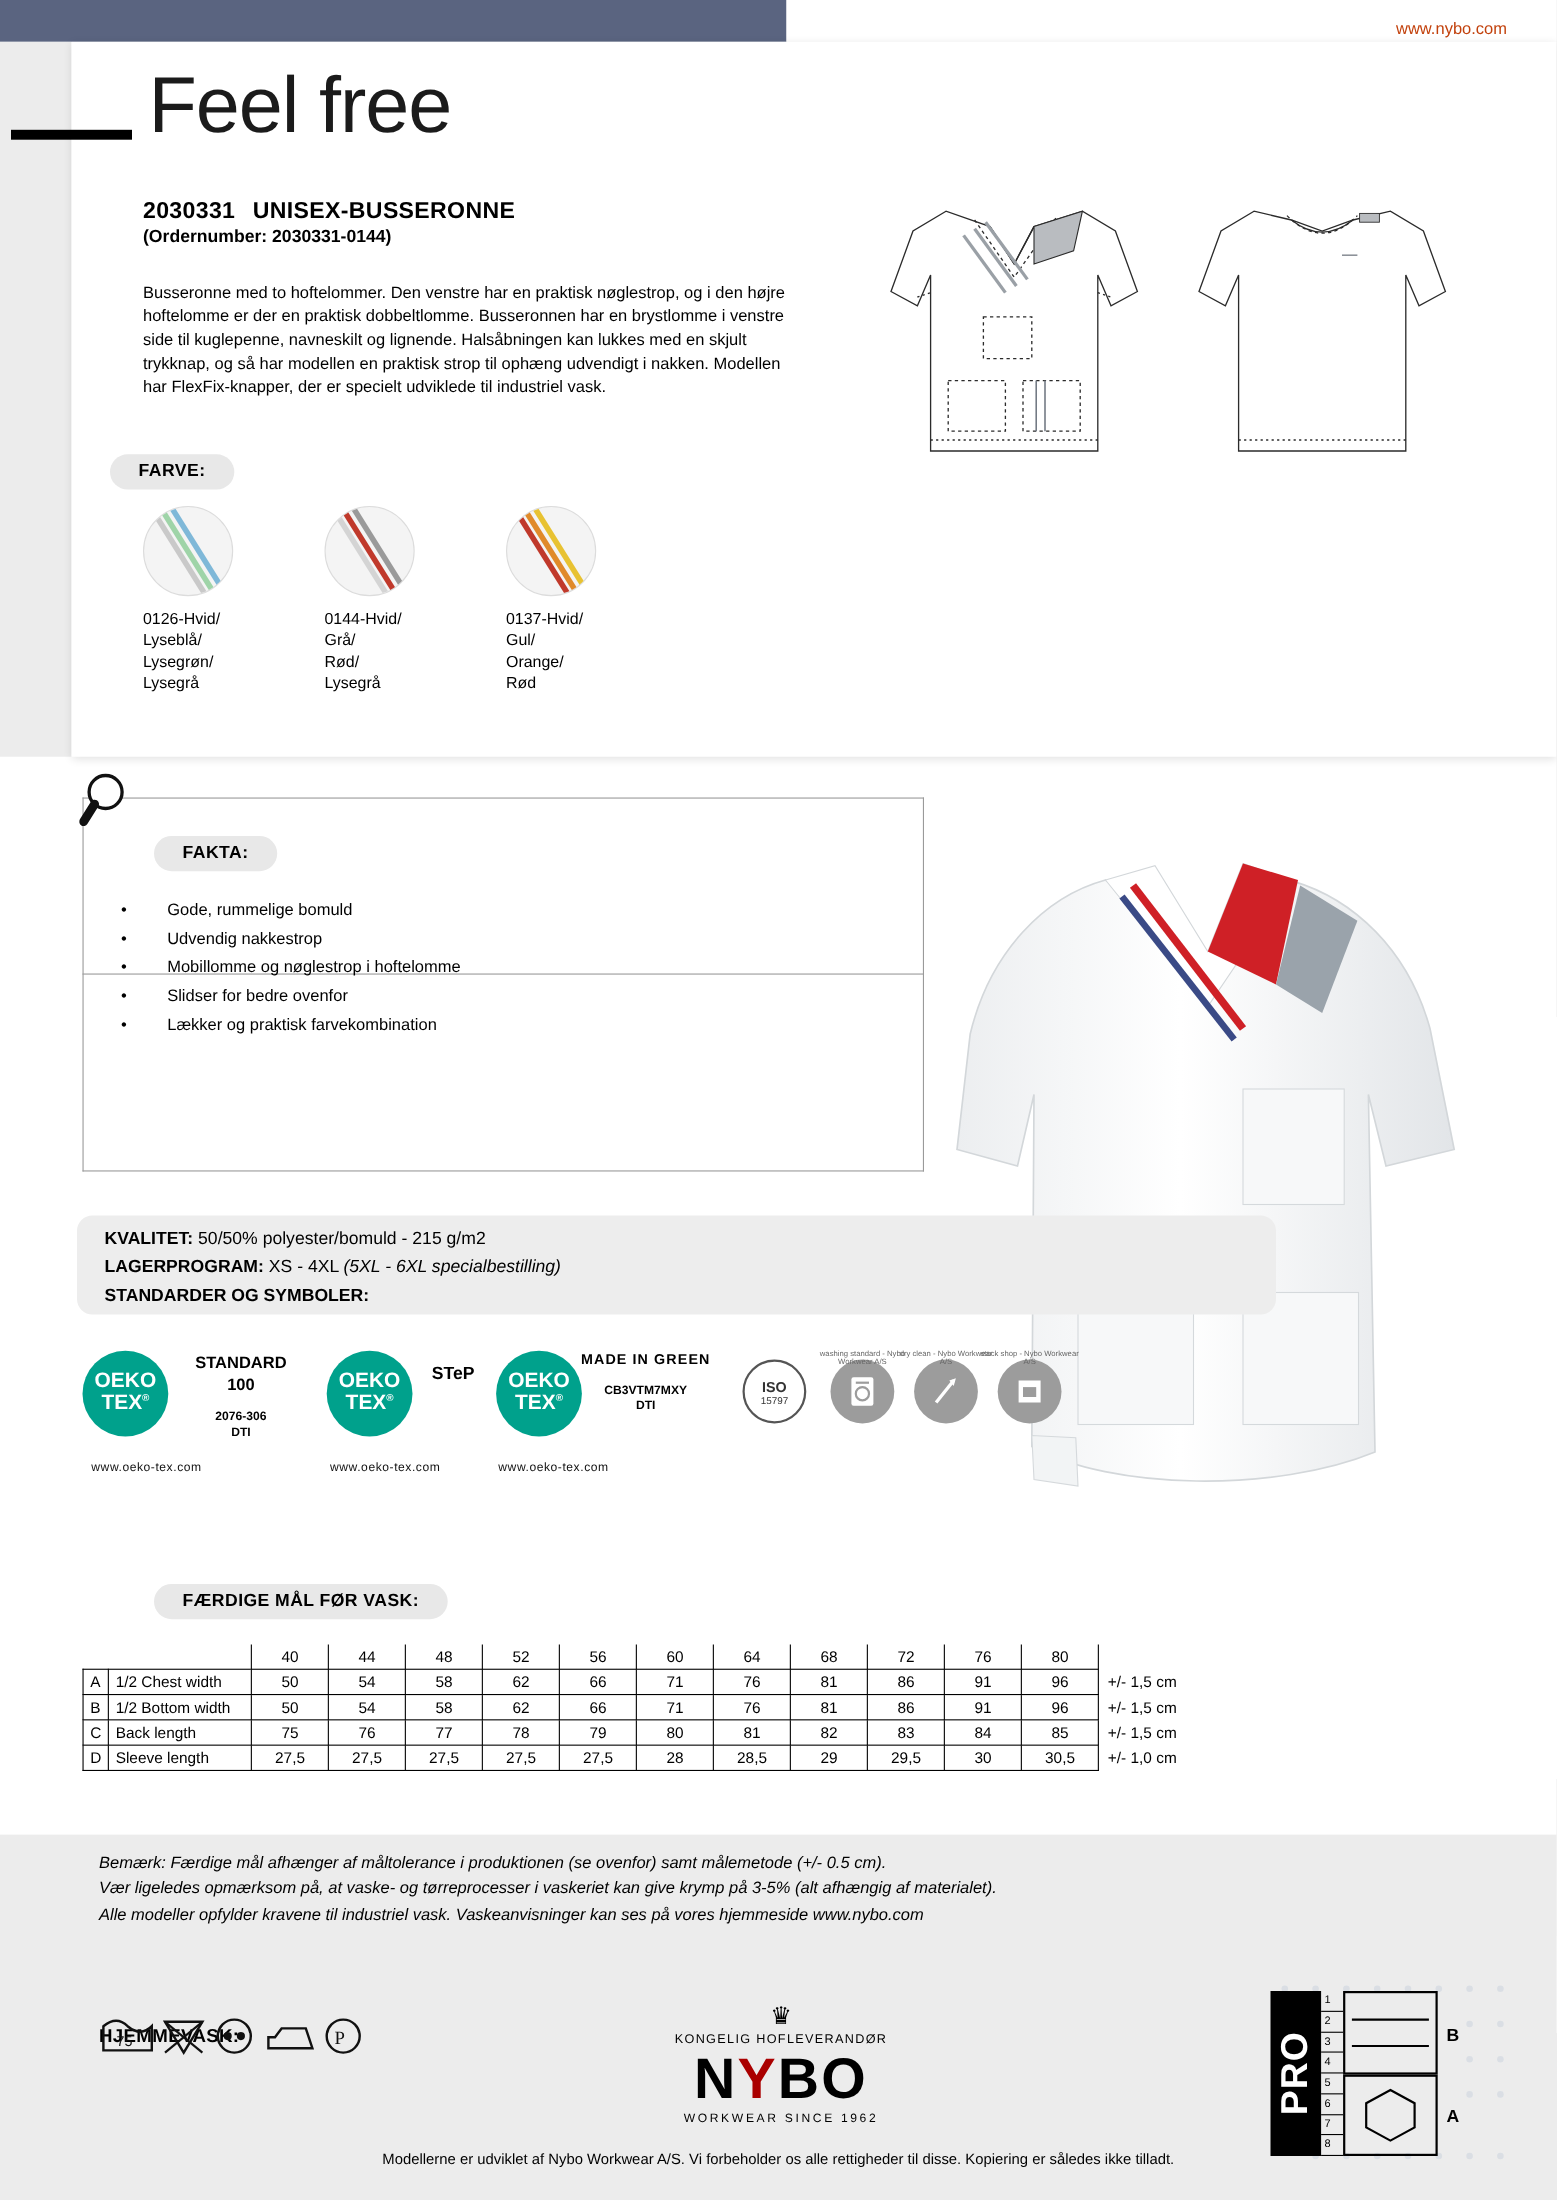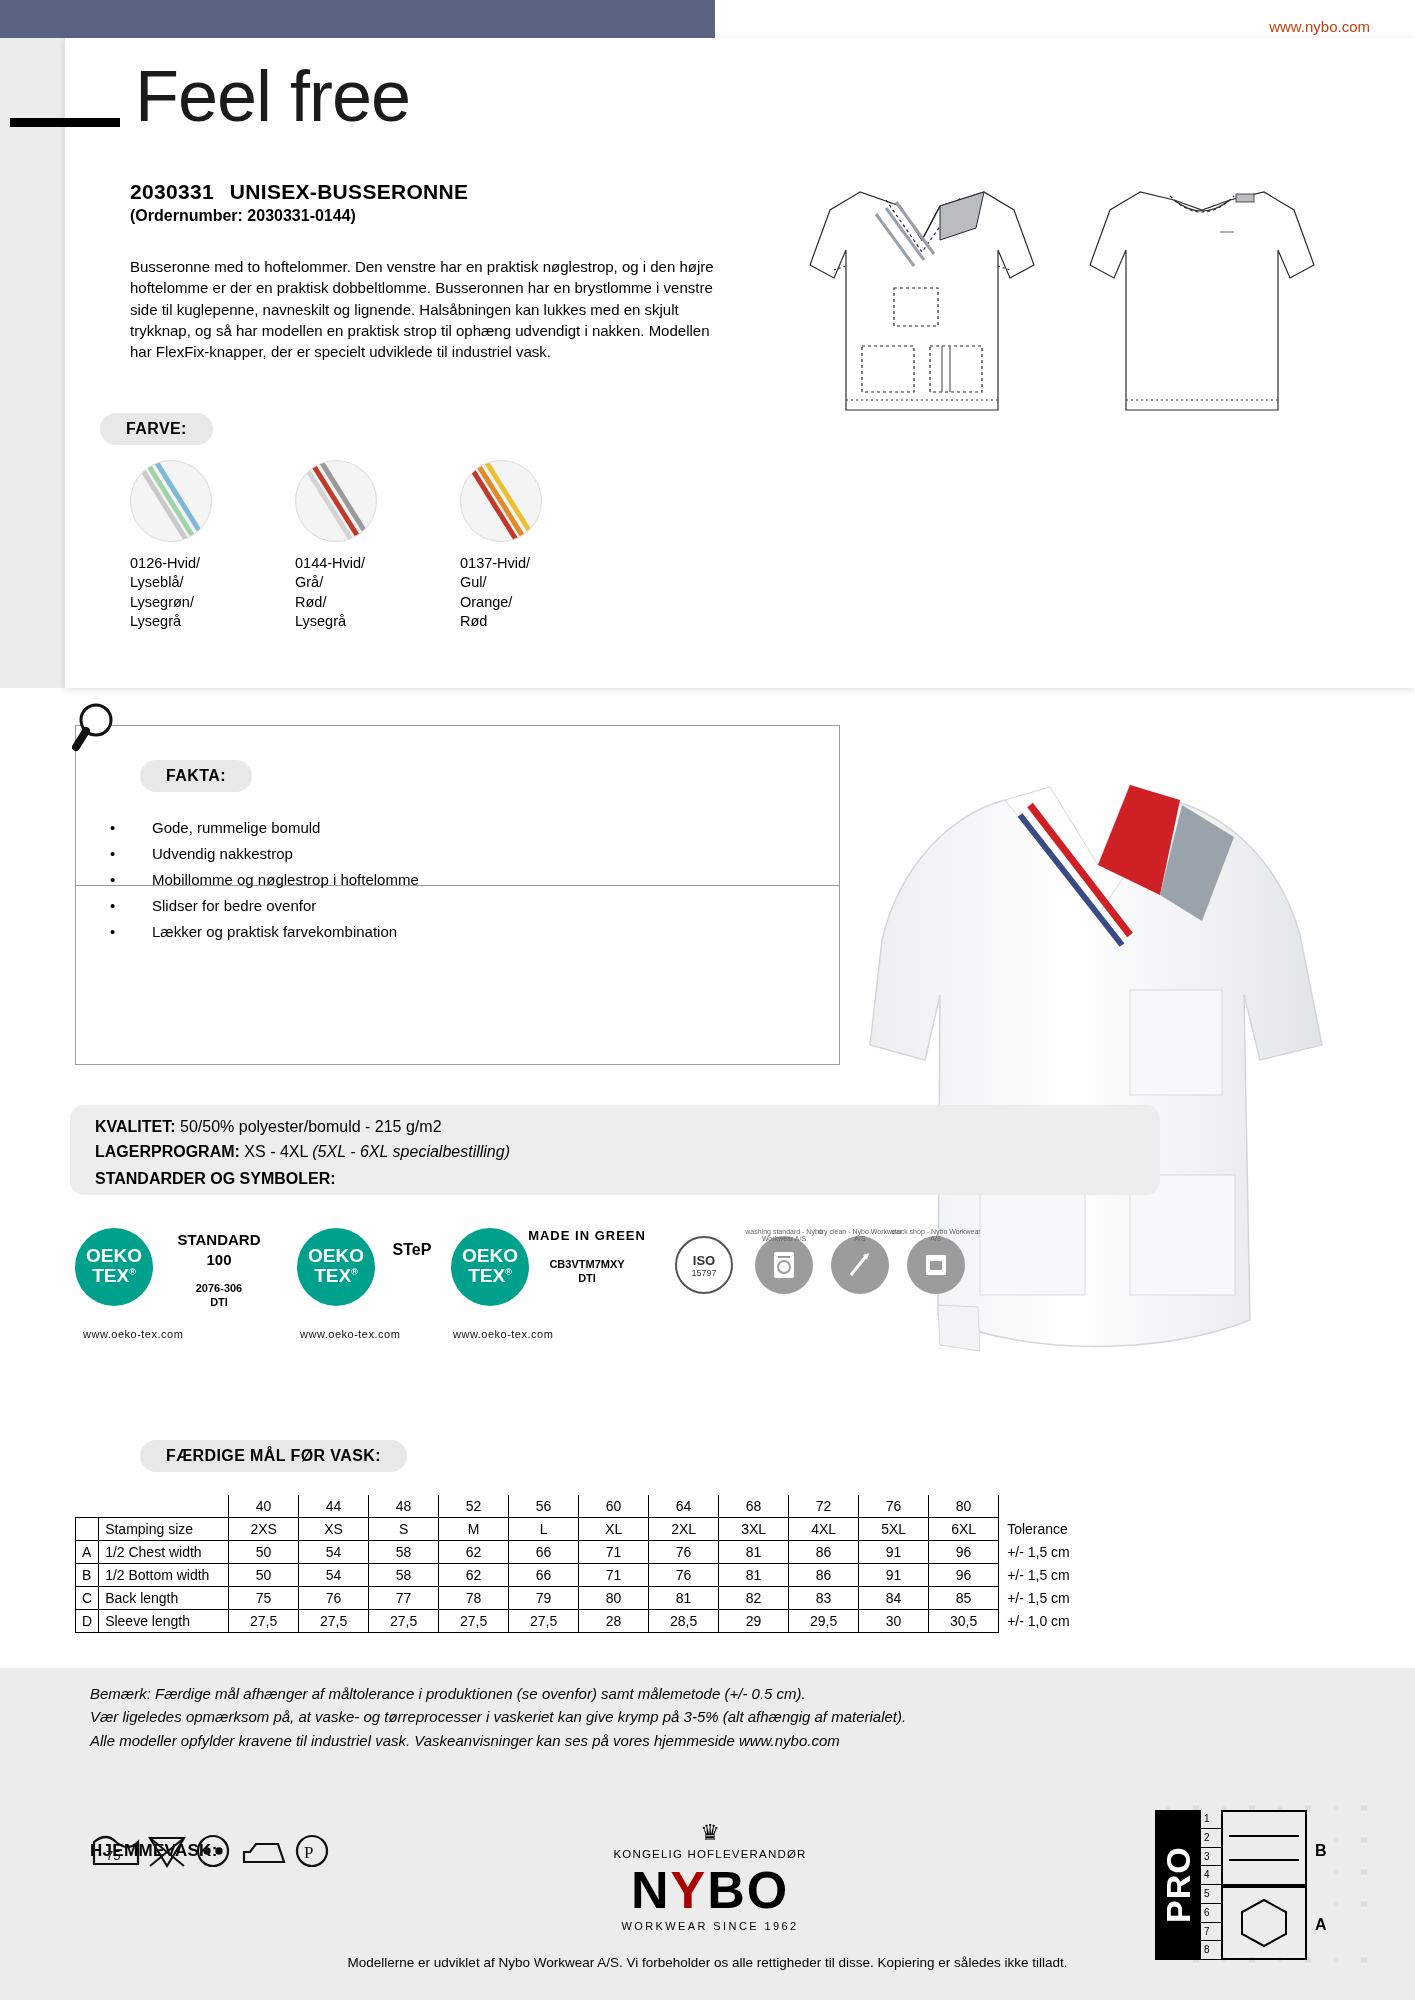--- a/index.html
+++ b/index.html
@@ -400,36 +400,20 @@
       <td class="headnum">48</td>
       <td class="headnum">52</td>
       <td class="headnum">56</td>
       <td class="headnum">60</td>
       <td class="headnum">64</td>
       <td class="headnum">68</td>
       <td class="headnum">72</td>
       <td class="headnum">76</td>
       <td class="headnum">80</td>
       <td class="tol"></td>
-    </tr>
-    <tr>
-      <td class="rowletter"></td>
-      <td class="lab">Stamping size</td>
-      <td>2XS</td>
-      <td>XS</td>
-      <td>S</td>
-      <td>M</td>
-      <td>L</td>
-      <td>XL</td>
-      <td>2XL</td>
-      <td>3XL</td>
-      <td>4XL</td>
-      <td>5XL</td>
-      <td>6XL</td>
-      <td class="tol">Tolerance</td>
     </tr>
     <tr>
       <td class="rowletter">A</td>
       <td class="lab">1/2 Chest width</td>
       <td>50</td>
       <td>54</td>
       <td>58</td>
       <td>62</td>
       <td>66</td>
       <td>71</td>

